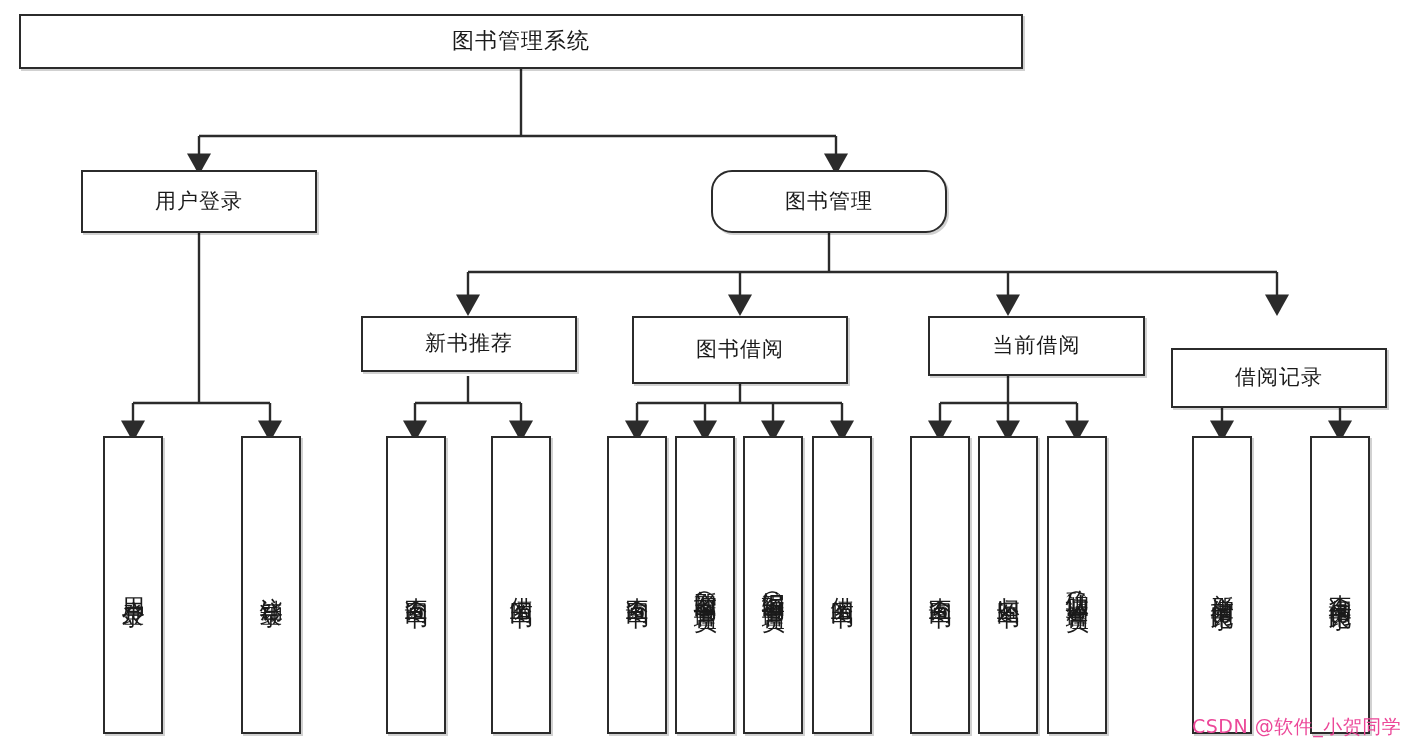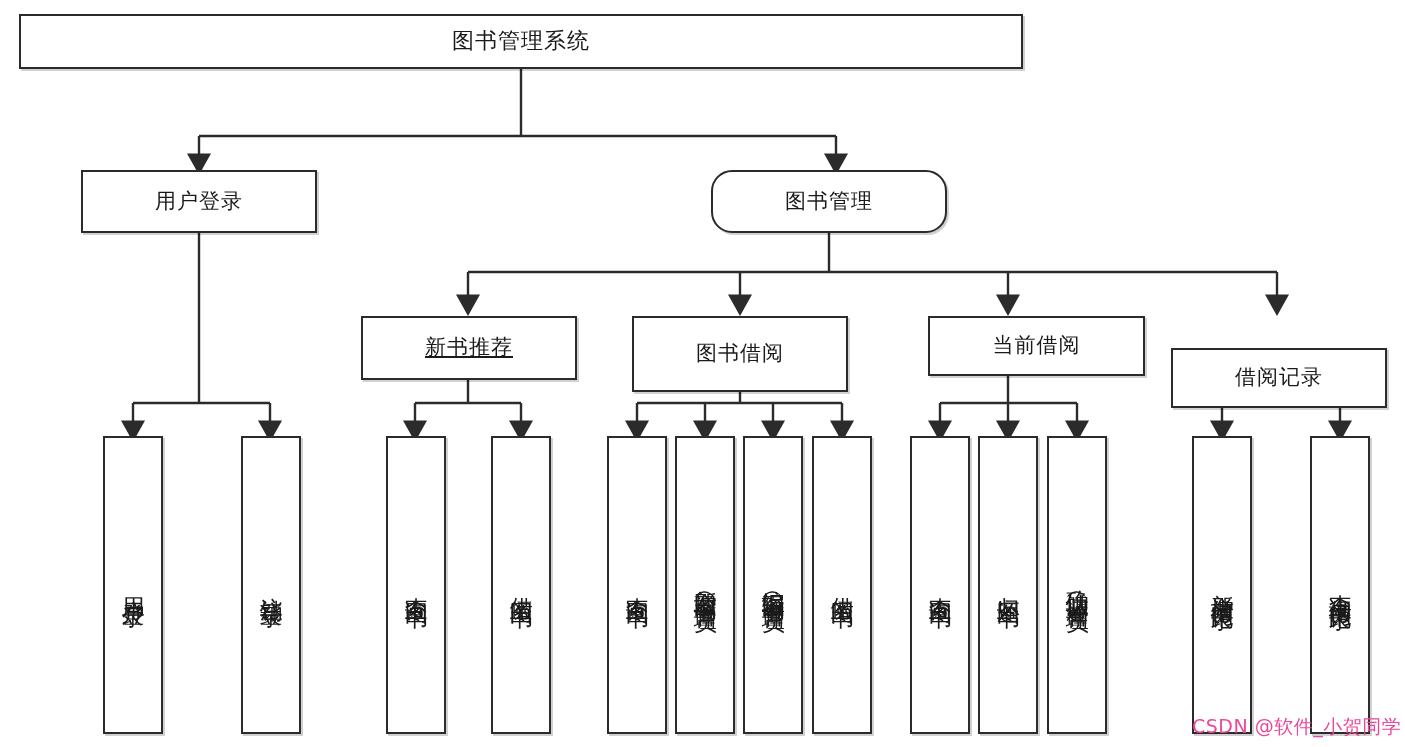--- a/index.html
+++ b/index.html
@@ -130,24 +130,24 @@
     <span class="lbl">图书管理系统</span>
   </div>
 
   <div class="node horiz" style="left:81px; top:170px; width:236px; height:63px;">
     <span class="lbl">用户登录</span>
   </div>
   <div class="node horiz" style="left:711px; top:170px; width:236px; height:63px;border-radius:21px;">
     <span class="lbl">图书管理</span>
   </div>
 
-  <div class="node horiz" style="left:361px; top:316px; width:216px; height:64px;text-decoration:underline;">
+  <div class="node horiz" style="left:361px; top:316px; width:216px; height:56px;">
     <span class="lbl">新书推荐</span>
   </div>
-  <div class="node horiz" style="left:632px; top:316px; width:216px; height:76px;">
+  <div class="node horiz" style="left:632px; top:316px; width:216px; height:68px;">
     <span class="lbl">图书借阅</span>
   </div>
   <div class="node horiz" style="left:900px; top:316px; width:217px; height:60px;margin-left:28px;">
     <span class="lbl">当前借阅</span>
   </div>
   <div class="node horiz" style="left:1171px; top:316px; width:216px; height:60px;margin-top:32px;">
     <span class="lbl">借阅记录</span>
   </div>
 
   <div class="node vert" style="left:103px; top:436px; width:60px; height:298px;">

